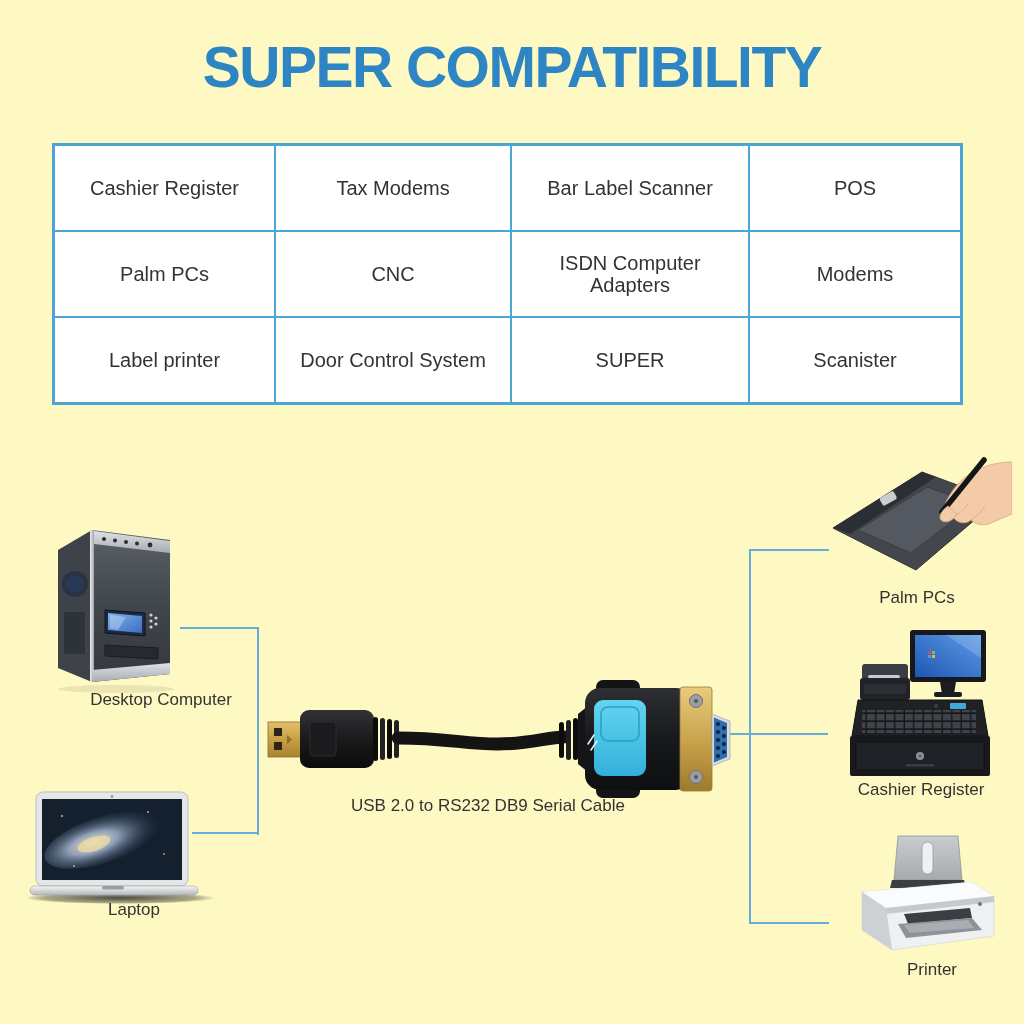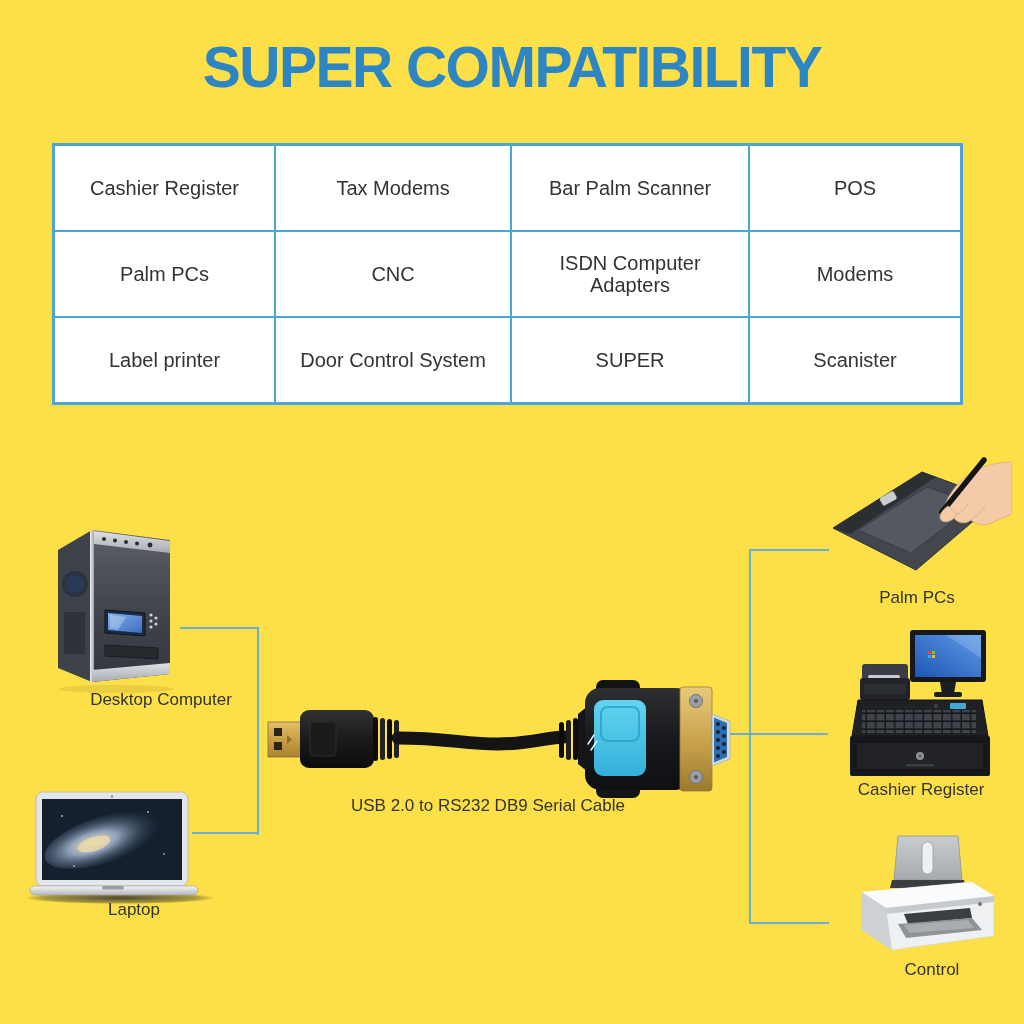--- a/index.html
+++ b/index.html
@@ -1,17 +1,17 @@
 <!DOCTYPE html>
 <html><head>
 <meta charset="utf-8">
 <style>
   html,body { margin:0; padding:0; background:#fff; }
   .canvas {
-    position:relative; width:1024px; height:1024px; background:#fde047;
+    position:relative; width:1024px; height:1024px; background:#fef9c3;
     font-family:"Liberation Sans", sans-serif; overflow:hidden;
   }
   .title {
     position:absolute; left:0; top:34px; width:100%; margin:0;
     text-align:center; font-size:57px; font-weight:bold;
     letter-spacing:-1.5px; color:#2E85C3; white-space:nowrap;
   }
   table.compat {
     position:absolute; left:52px; top:143px; width:911px; height:262px;
     border-collapse:collapse; table-layout:fixed;
@@ -44,21 +44,21 @@
     <colgroup>
         <col style="width:24.4%">
         <col style="width:26%">
         <col style="width:26.2%">
         <col style="width:23.4%">
       </colgroup>
     <tbody>
         <tr>
       <td>Cashier Register</td>
       <td>Tax Modems</td>
-      <td>Bar Palm Scanner</td>
+      <td>Bar Label Scanner</td>
       <td>POS</td>
     </tr>
     <tr>
       <td>Palm PCs</td>
       <td>CNC</td>
       <td>ISDN Computer
 Adapters</td>
       <td>Modems</td>
     </tr>
     <tr>
@@ -290,15 +290,15 @@
     <polygon points="50,50 122,50 124,58 48,58" fill="#3a3d41"></polygon>
     <path d="M20,62 L130,52 L152,66 L152,106 L50,120 L20,100 Z" fill="#eef0f2" stroke="#d0d3d6" stroke-width="0.6"></path>
     <polygon points="20,62 130,52 152,66 44,78" fill="#fafbfc"></polygon>
     <polygon points="44,78 152,66 152,72 44,84" fill="#c6cacd"></polygon>
     <polygon points="20,62 44,78 50,120 20,100" fill="#cdd1d4"></polygon>
     <polygon points="62,84 128,78 130,88 66,94" fill="#3b3e42"></polygon>
     <polygon points="56,94 130,88 140,100 64,108" fill="#8e9397"></polygon>
     <polygon points="62,95 126,90 132,98 68,103" fill="#a8adb1"></polygon>
     <circle cx="138" cy="74" r="2" fill="#6e7276"></circle>
   </svg>
-  <div class="dev-label" style="left:932px;top:960px;">Control</div>
+  <div class="dev-label" style="left:932px;top:960px;">Printer</div>
 
 </div>
 
 </body></html>

